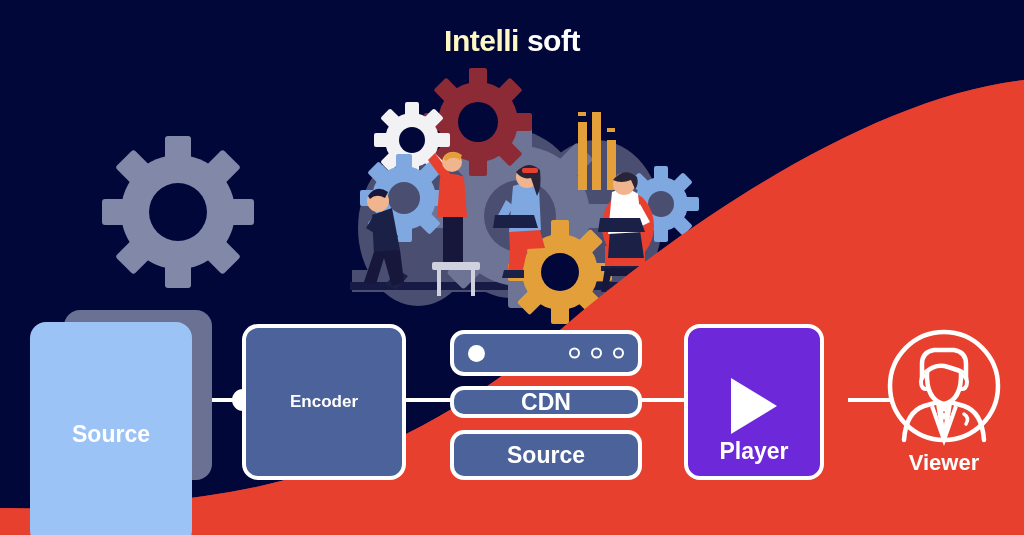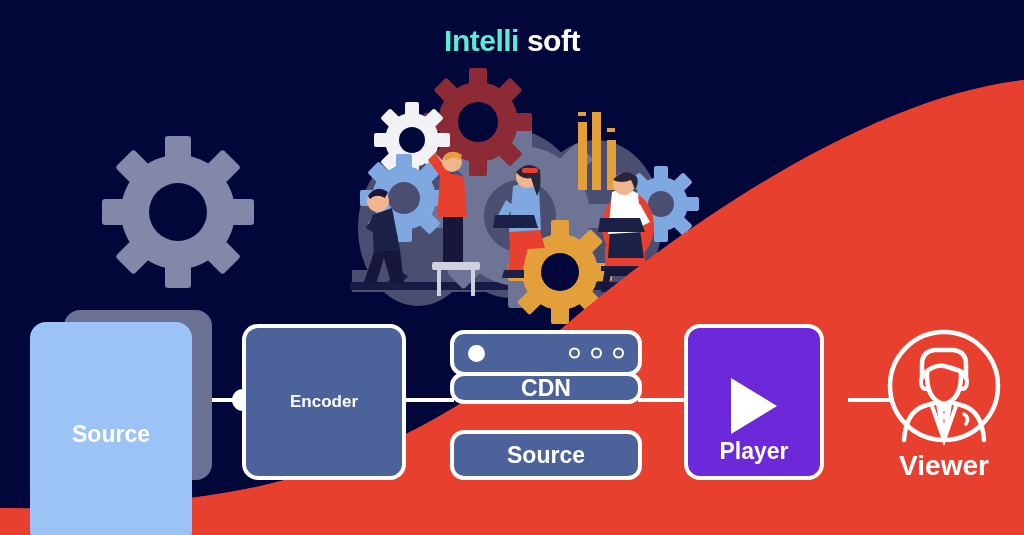--- a/index.html
+++ b/index.html
@@ -10,21 +10,21 @@
   }
   .layer{position:absolute;inset:0;}
   svg.layer{display:block;}
 
   
   #logo{
     position:absolute;left:0;right:0;top:26px;text-align:center;
     font-size:30px;font-weight:bold;letter-spacing:-0.5px;
     line-height:1;z-index:40;
   }
-  #logo .a{color:#5eead4;}
+  #logo .a{color:#fef9c3;}
   #logo .b{color:#ffffff;padding-left:8px;}
 
   
   #pipeline{position:absolute;inset:0;z-index:30;}
 
   .node{position:absolute;box-sizing:border-box;}
 
   .src-shadow{
     left:64px;top:310px;width:148px;height:170px;
     background:#6b7192;border-radius:16px;
@@ -43,21 +43,21 @@
   }
   .enc-box .lbl{color:#ffffff;font-size:17px;font-weight:bold;}
 
   .cdn-stack{left:450px;top:330px;width:192px;height:150px;}
   .cdn-row{
     position:absolute;left:0;width:192px;box-sizing:border-box;
     background:#4b629b;border:4px solid #ffffff;border-radius:14px;
     display:flex;align-items:center;justify-content:center;
   }
   .cdn-row.r1{top:0;height:46px;justify-content:flex-start;}
-  .cdn-row.r2{top:42px;height:32px;}
+  .cdn-row.r2{top:56px;height:32px;}
   .cdn-row.r3{top:100px;height:50px;}
   .cdn-row .lbl{color:#ffffff;font-size:23px;font-weight:bold;}
   .led-dot{
     width:17px;height:17px;border-radius:50%;background:#ffffff;
     margin-left:14px;
   }
   .led-rings{position:absolute;right:14px;top:50%;transform:translateY(-50%);
     display:flex;gap:11px;}
   .led-rings i{
     display:block;width:11px;height:11px;border-radius:50%;
@@ -74,21 +74,21 @@
     border-top:28px solid transparent;border-bottom:28px solid transparent;
   }
   .player-box .lbl{
     position:absolute;left:0;right:0;top:110px;text-align:center;
     color:#ffffff;font-size:23px;font-weight:bold;
   }
 
   .viewer-wrap{left:884px;top:328px;width:120px;height:160px;}
   .viewer-lbl{
     position:absolute;left:0;right:0;top:122px;text-align:center;
-    color:#ffffff;font-size:28px;font-weight:bold;
+    color:#ffffff;font-size:22px;font-weight:bold;
   }
 
   
   .wire{position:absolute;background:#ffffff;height:4px;}
   .wire-node{
     position:absolute;width:22px;height:22px;border-radius:50%;
     background:#ffffff;
   }
 </style>
 </head>

